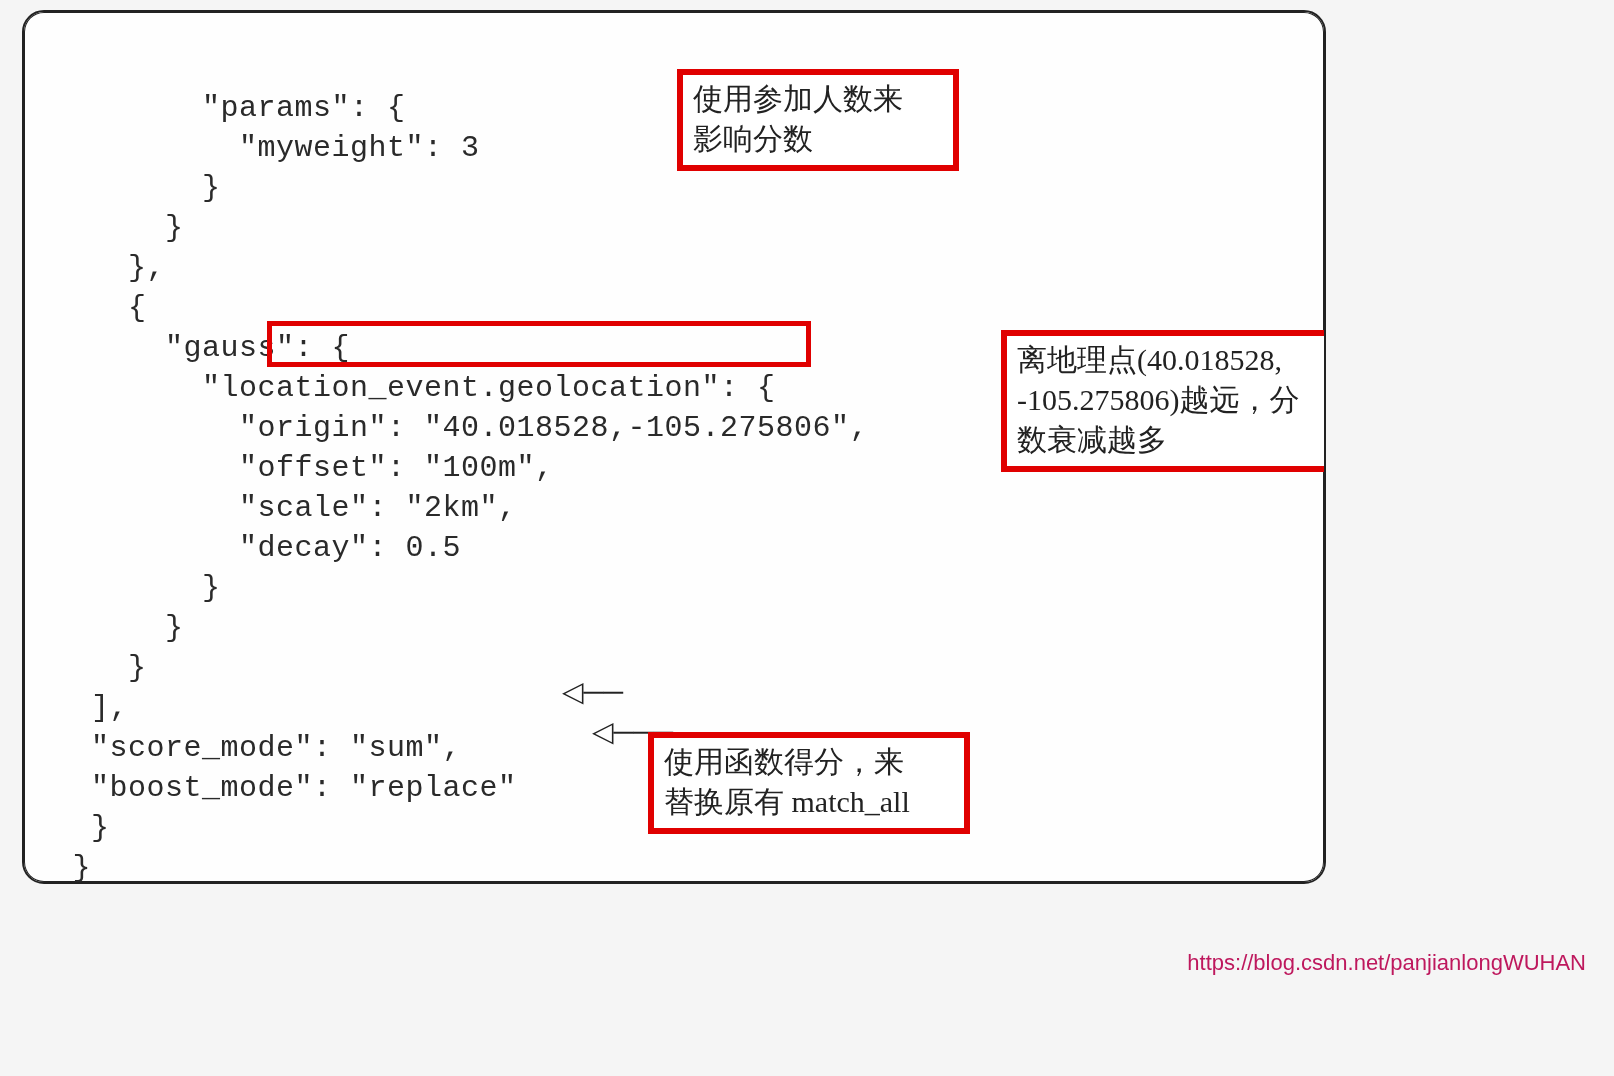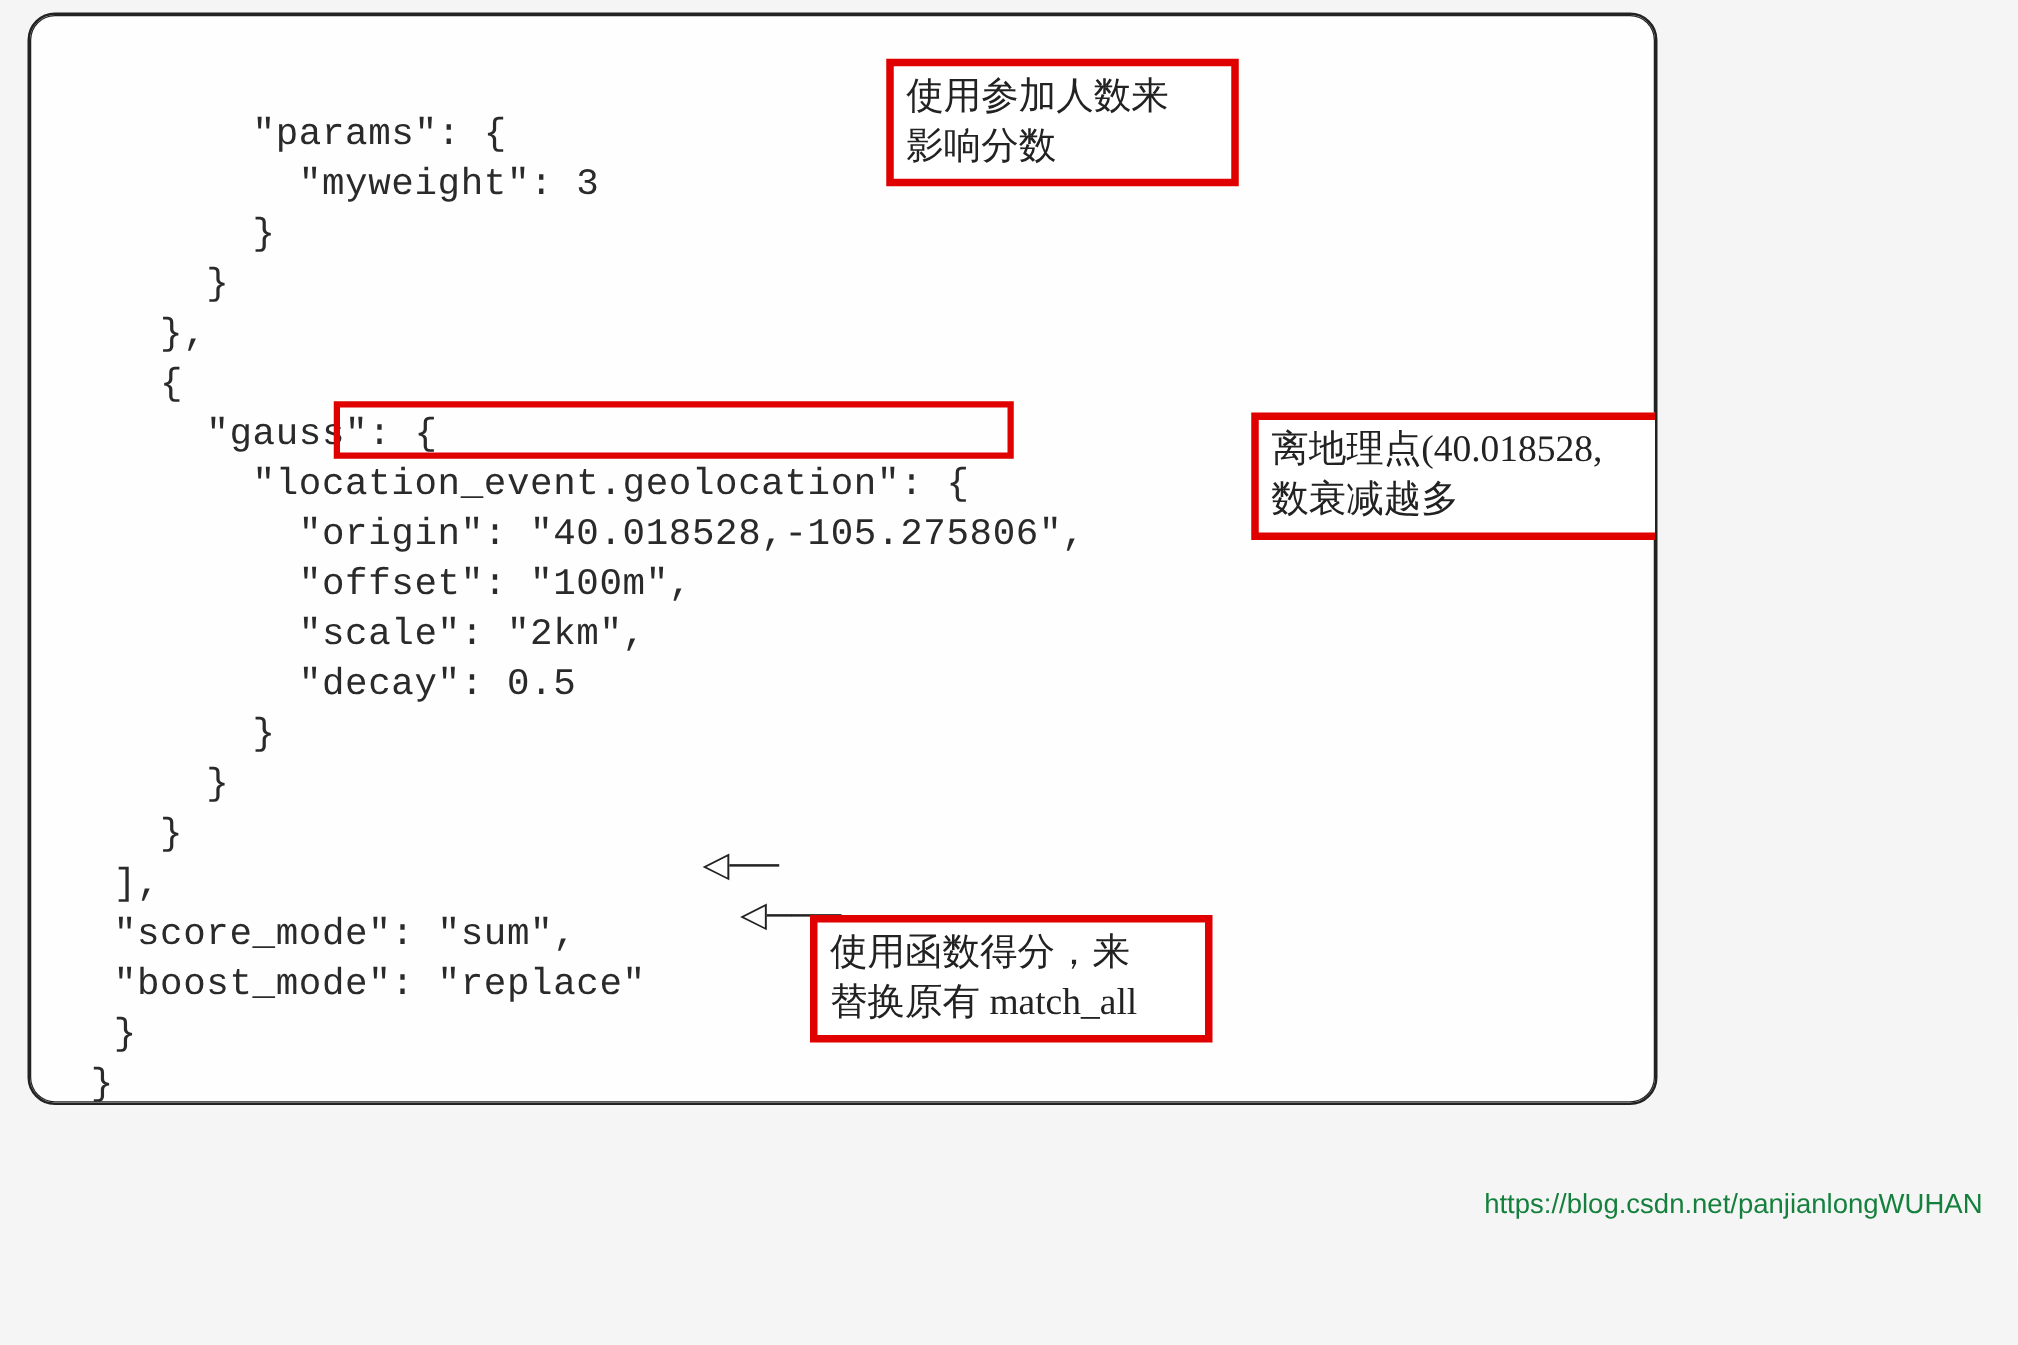--- a/index.html
+++ b/index.html
@@ -57,21 +57,21 @@
     font-size: 28px;
     color: #222;
     z-index: 3;
   }
   .watermark {
     position: absolute;
     right: 28px;
     bottom: 100px;
     font-family: Arial, sans-serif;
     font-size: 22px;
-    color: #15803d;
+    color: #be185d;
   }
 </style>
 </head>
 <body>
 
 <div class="page-frame">
   <div class="code-area">
 <span>        "params": {</span>
 <span>          "myweight": 3</span>
 <span>        }</span>
@@ -90,27 +90,28 @@
 <span>  ],</span>
 <span>  "score_mode": "sum",</span>
 <span>  "boost_mode": "replace"</span>
 <span>  }</span>
 <span> }</span>
 
   </div>
 
   <div class="highlight-box" style="left:243px; top:309px; width:534px; height:36px;"></div>
 
-  <div class="annot" style="left:653px; top:35px; width:250px;margin-left:32px;">
+  <div class="annot" style="left:653px; top:57px; width:250px;">
     <div>使用参加人数来</div>
     <div>影响分数</div>
   </div>
 
   <div class="annot" style="left:977px; top:318px; width:300px;">
     <div>离地理点(40.018528,</div>
+    <div>-105.275806)越远，分</div>
     <div>数衰减越多</div>
   </div>
 
   <div class="arrow" style="left:538px; top:663px;">◁──</div>
 
   <div class="annot" style="left:624px; top:702px; width:290px;margin-top:18px;">
     <div>使用函数得分，来</div>
     <div>替换原有 match_all</div>
   </div>
   <div class="arrow" style="left:568px; top:703px;">◁───</div>

